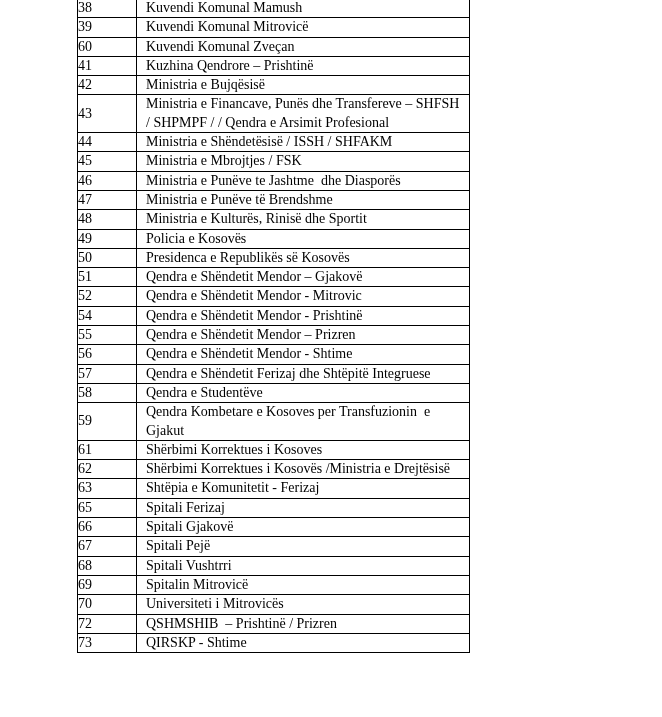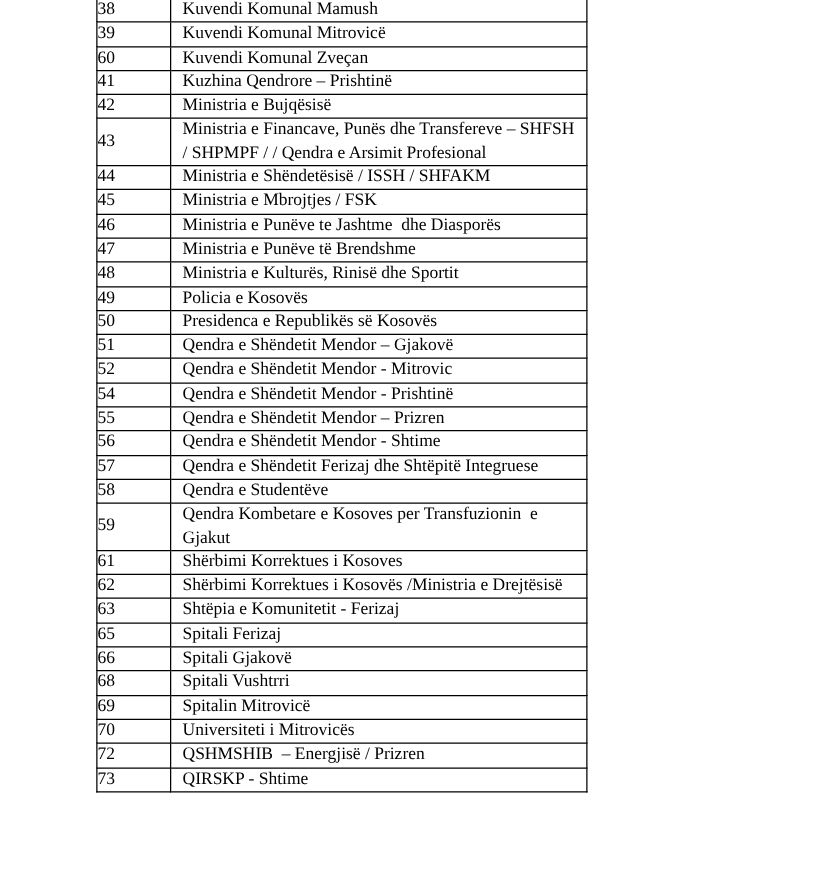--- a/index.html
+++ b/index.html
@@ -155,34 +155,38 @@
         </tr>
         <tr>
           <td class="num">65</td>
           <td class="name">Spitali Ferizaj</td>
         </tr>
         <tr>
           <td class="num">66</td>
           <td class="name">Spitali Gjakovë</td>
         </tr>
         <tr>
+          <td class="num">67</td>
+          <td class="name">Spitali Pejë</td>
+        </tr>
+        <tr>
           <td class="num">68</td>
           <td class="name">Spitali Vushtrri</td>
         </tr>
         <tr>
           <td class="num">69</td>
           <td class="name">Spitalin Mitrovicë</td>
         </tr>
         <tr>
           <td class="num">70</td>
           <td class="name">Universiteti i Mitrovicës</td>
         </tr>
         <tr>
           <td class="num">72</td>
-          <td class="name">QSHMSHIB  – Energjisë / Prizren</td>
+          <td class="name">QSHMSHIB  – Prishtinë / Prizren</td>
         </tr>
         <tr>
           <td class="num">73</td>
           <td class="name">QIRSKP - Shtime</td>
         </tr>
       </tbody>
   </table>
 </div>
 
 </body></html>

